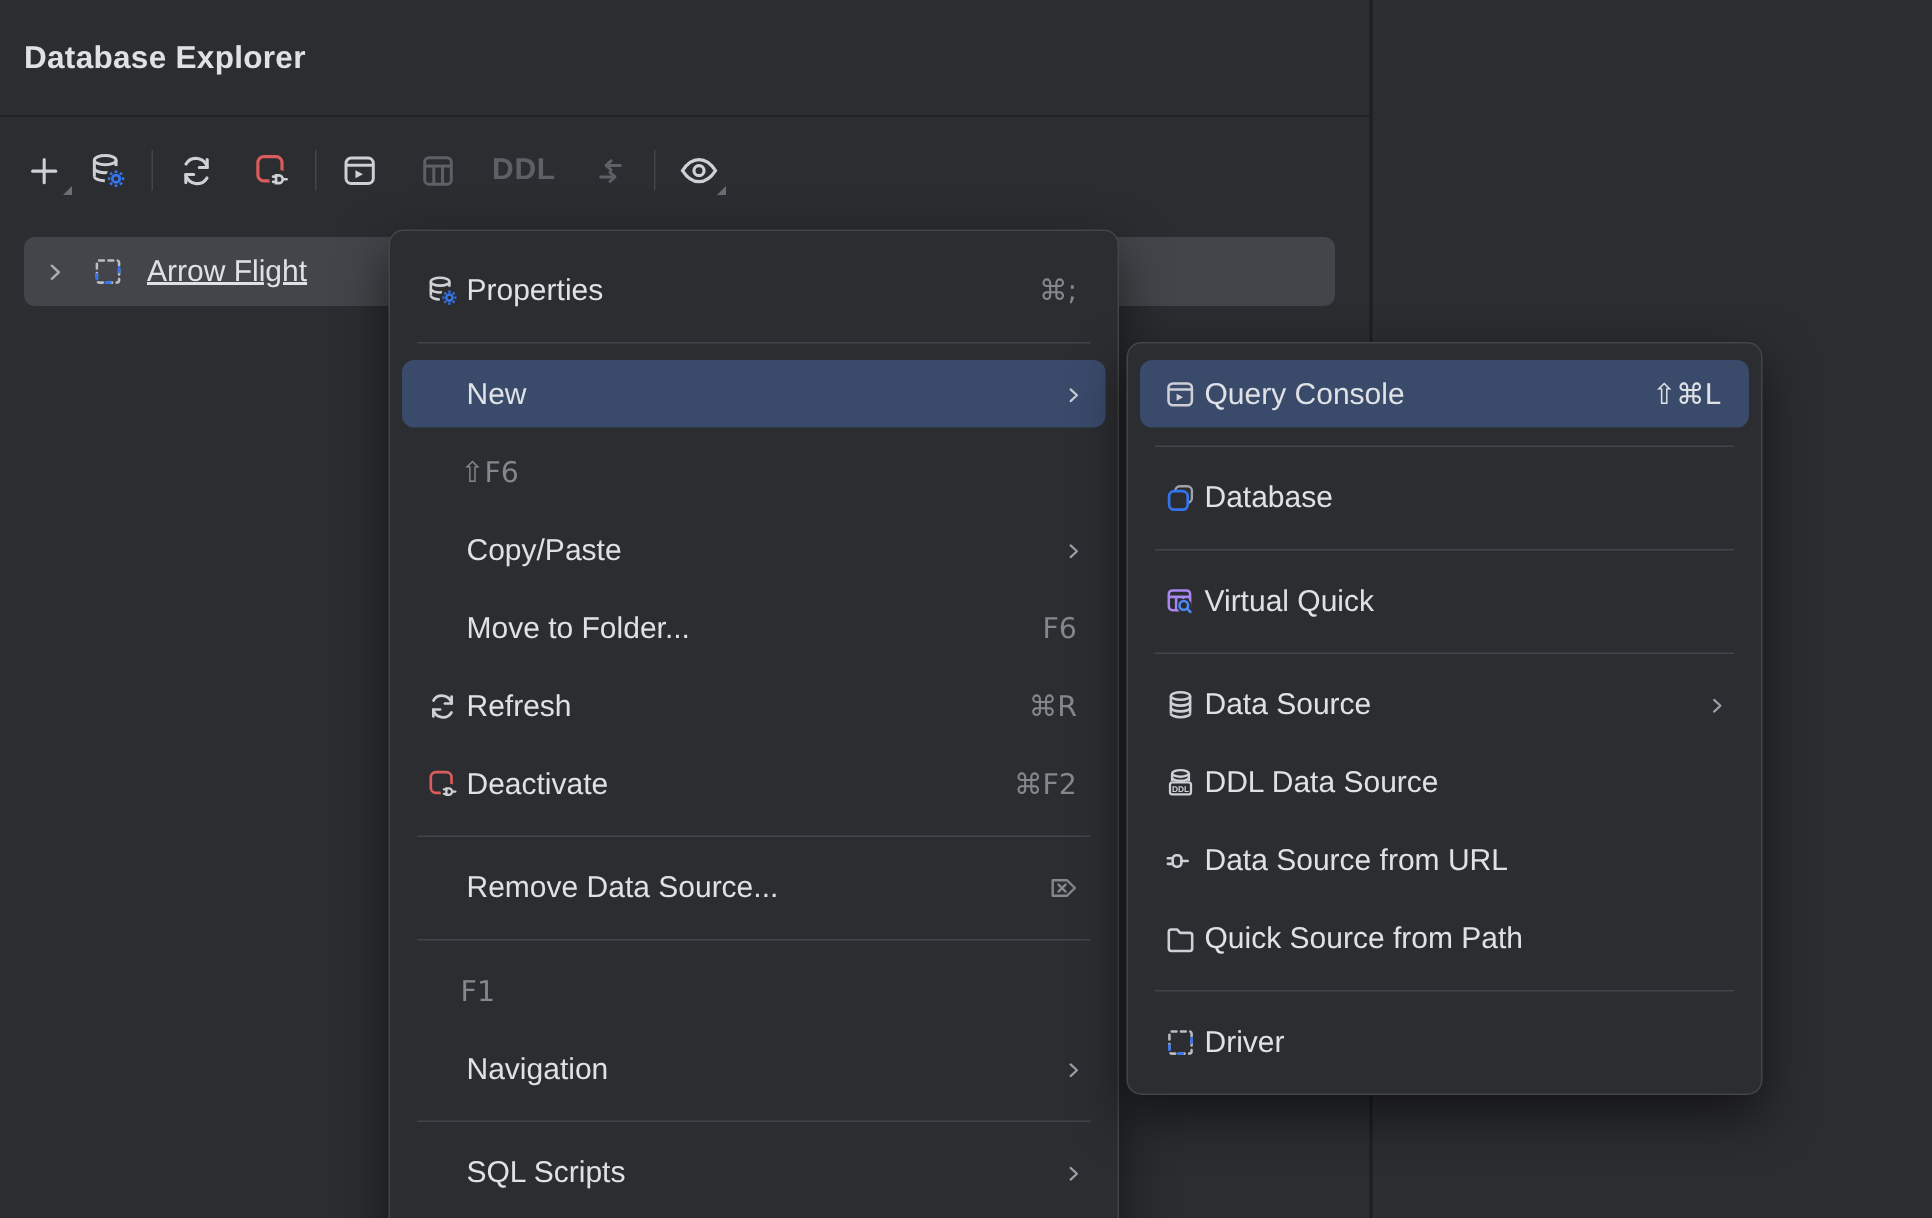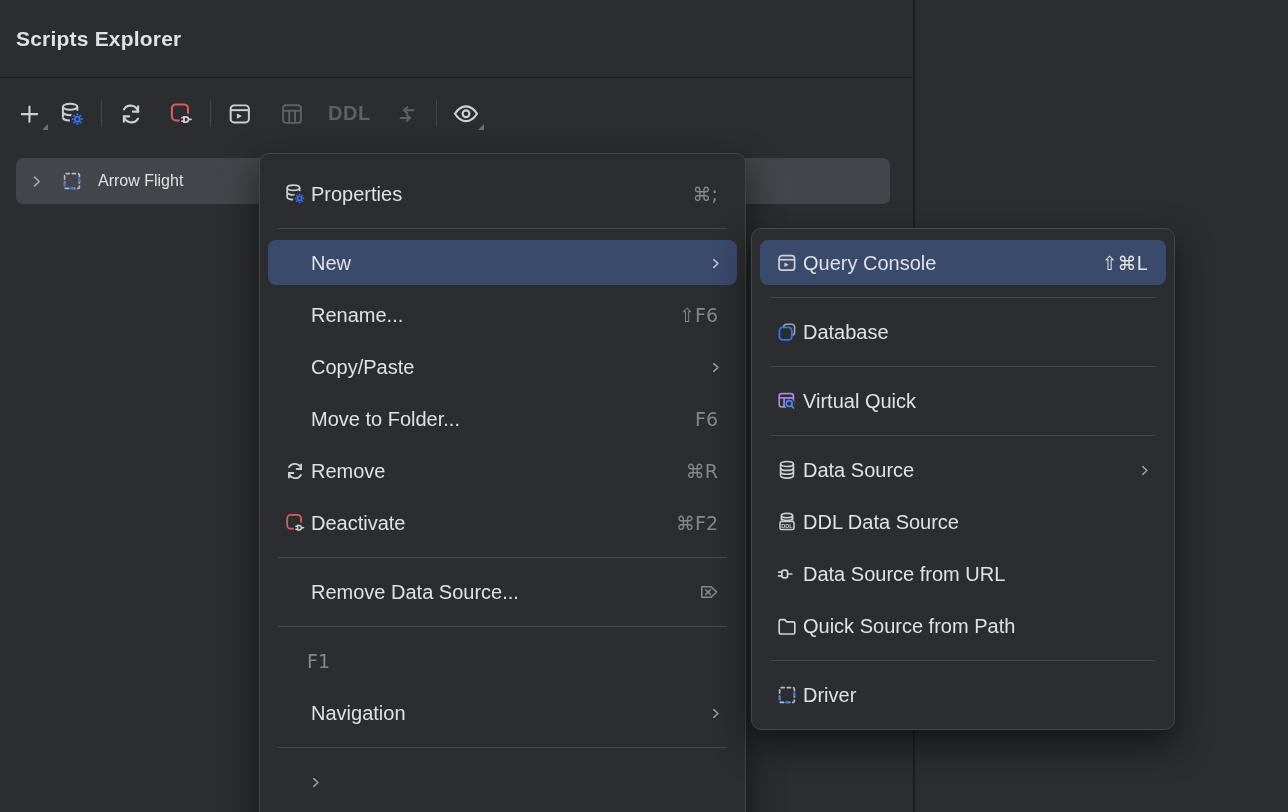--- a/index.html
+++ b/index.html
@@ -19,21 +19,21 @@
     position:relative;flex:0 0 auto;}
   .tb-sep{width:1px;height:27px;background:#43454a;margin:0 15px;flex:0 0 auto;}
   .tb-caret{position:absolute;right:-4px;bottom:-2px;width:0;height:0;
     border-left:6px solid transparent;border-bottom:6px solid #6b6e74;}
   .tb-ddl{font-size:20px;font-weight:600;color:#5d6066;letter-spacing:.5px;
     margin:0 8px;flex:0 0 auto;}
 
   .tree-row{position:absolute;left:16px;top:158px;width:874px;height:46px;
     background:#43454a;border-radius:7px;display:flex;align-items:center;
     padding-left:8px;}
-  .tree-label{font-size:16px;color:#dfe1e5;margin-left:14px;white-space:nowrap;}
+  .tree-label{font-size:20px;color:#dfe1e5;margin-left:14px;white-space:nowrap;text-decoration:underline;}
   .tree-chevron{display:flex;width:24px;justify-content:center;color:#a9acb1;}
   .tree-icon{margin-left:12px;display:flex;}
 
   
   .menu{position:absolute;background:#2b2d30;border:1px solid #43454a;
     border-radius:10px;box-shadow:0 14px 34px rgba(0,0,0,.55);}
   .menu.main{left:259px;top:153px;width:487px;height:690px;padding-top:14px;z-index:5;}
   .menu.sub{left:751px;top:228px;width:424px;height:502px;padding-top:8px;z-index:6;}
 
   .menu-row{height:52px;display:flex;align-items:center;position:relative;
@@ -55,21 +55,21 @@
   .menu-sep{height:1px;background:#43454a;margin:8px 18px;}
 
   svg{display:block;}
 </style>
 </head>
 <body>
 
 <div class="panel">
 
   <div class="panel-header">
-    <span class="panel-title">Scripts Explorer</span>
+    <span class="panel-title">Database Explorer</span>
   </div>
 
   <div class="toolbar">
 
     <div class="tb-btn">
       <span>
         <svg width="26" height="26" viewBox="0 0 24 24" fill="none" stroke="#ced0d6" stroke-width="1.9" stroke-linecap="round">
             <path d="M11.5 5 V19.2"></path>
             <path d="M4.4 12.1 H18.6"></path>
           </svg>
@@ -237,21 +237,20 @@
     <span class="mi-label">New</span>
     <span class="mi-chevron">
       <svg width="17" height="17" viewBox="0 0 24 24" fill="none" stroke="currentColor" stroke-width="2" stroke-linecap="round" stroke-linejoin="round">
           <polyline points="9.5,6.5 15.5,12 9.5,17.5"></polyline>
         </svg>
     </span>
   </div>
 
   <div class="menu-row">
     <span class="mi-icon"></span>
-    <span class="mi-label">Rename...</span>
     <span class="mi-shortcut">⇧F6</span>
   </div>
 
   <div class="menu-row">
     <span class="mi-icon"></span>
     <span class="mi-label">Copy/Paste</span>
     <span class="mi-chevron">
       <svg width="17" height="17" viewBox="0 0 24 24" fill="none" stroke="currentColor" stroke-width="2" stroke-linecap="round" stroke-linejoin="round">
           <polyline points="9.5,6.5 15.5,12 9.5,17.5"></polyline>
         </svg>
@@ -266,21 +265,21 @@
 
   <div class="menu-row">
     <span class="mi-icon">
       <svg width="24" height="24" viewBox="0 0 24 24" fill="none" stroke="#ced0d6" stroke-width="1.8" stroke-linecap="round" stroke-linejoin="round">
         <path d="M6 8 A6.6 6.6 0 0 1 18.1 10"></path>
           <polyline points="18.1,5.4 18.1,10 13.6,10"></polyline>
         <path d="M18 16 A6.6 6.6 0 0 1 5.9 14"></path>
           <polyline points="5.9,18.6 5.9,14 10.4,14"></polyline>
       </svg>
     </span>
-    <span class="mi-label">Remove</span>
+    <span class="mi-label">Refresh</span>
     <span class="mi-shortcut">⌘R</span>
   </div>
 
   <div class="menu-row">
     <span class="mi-icon">
       <svg width="24" height="24" viewBox="0 0 24 24" fill="none">
         <rect x="4.2" y="3.8" width="13.8" height="13.8" rx="3.4" stroke="#db5c5c" stroke-width="1.8"></rect>
         <circle cx="16.1" cy="16.7" r="5.4" fill="#2b2d30"></circle>
         <g stroke="#ced0d6" stroke-width="1.5" stroke-linecap="round">
           <path d="M12.9 15.2 h1.7"></path>
@@ -322,20 +321,21 @@
       <svg width="17" height="17" viewBox="0 0 24 24" fill="none" stroke="currentColor" stroke-width="2" stroke-linecap="round" stroke-linejoin="round">
           <polyline points="9.5,6.5 15.5,12 9.5,17.5"></polyline>
         </svg>
     </span>
   </div>
 
   <div class="menu-sep"></div>
 
   <div class="menu-row">
     <span class="mi-icon"></span>
+    <span class="mi-label">SQL Scripts</span>
     <span class="mi-chevron">
       <svg width="17" height="17" viewBox="0 0 24 24" fill="none" stroke="currentColor" stroke-width="2" stroke-linecap="round" stroke-linejoin="round">
           <polyline points="9.5,6.5 15.5,12 9.5,17.5"></polyline>
         </svg>
     </span>
   </div>
 </div>
 
 <div class="menu sub">
 

